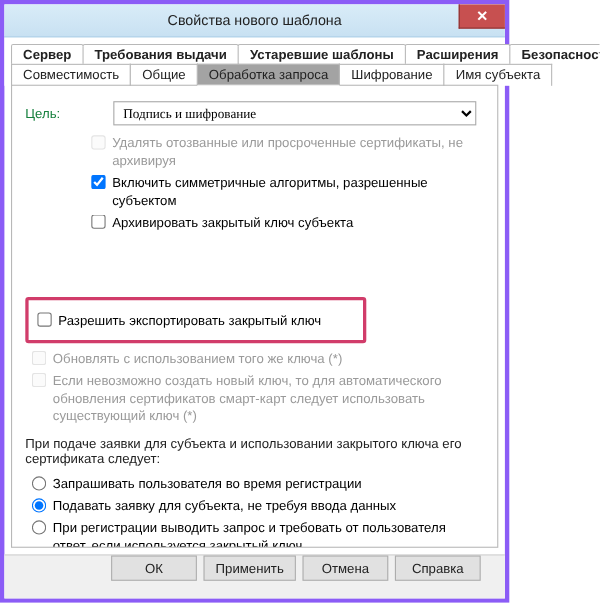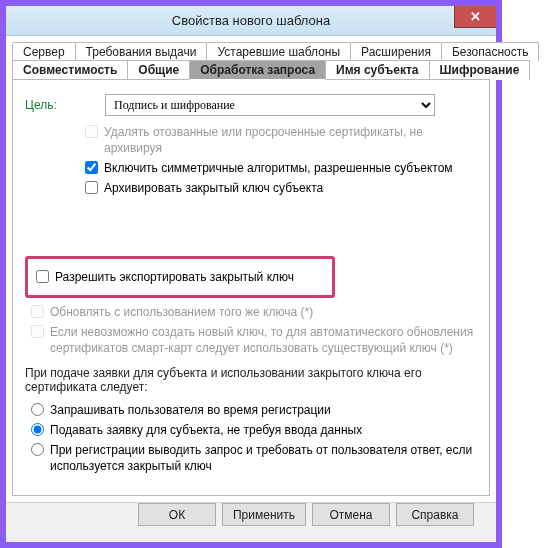--- a/index.html
+++ b/index.html
@@ -6,23 +6,23 @@
   body {
     margin: 0;
     font-family: "Segoe UI", Tahoma, sans-serif;
     font-size: 12px;
     background: #fff;
     width: 545px;
     height: 548px;
     overflow: hidden;
   }
   .window {
-    width: 502px;
+    width: 463px;
     height: 548px;
-    border: 6px solid #8b5cf6;
+    border: 4px solid #8b5cf6;
     background: #fff;
     display: flex;
     flex-direction: column;
   }
   .titlebar {
     height: 30px;
     background: linear-gradient(#d9ecf8, #c8e1f2);
     border-bottom: 1px solid #9ec8e4;
     display: flex;
     align-items: center;
@@ -59,22 +59,22 @@
   .tab {
     border: 1px solid #b8b8b8;
     border-bottom: none;
     padding: 2px 10px;
     font-size: 12px;
     background: #fff;
     margin-right: -1px;
     white-space: nowrap;
     color: #222;
   }
-  .tabrow.first .tab { border-top-left-radius: 2px; border-top-right-radius: 2px; }
-  .tabrow.second { margin-top: -1px; font-weight: bold; }
+  .tabrow.first .tab { border-top-left-radius: 2px; border-top-right-radius: 2px; font-weight: bold; }
+  .tabrow.second { margin-top: -1px; }
   .tab.active {
     background: #a3a3a3;
     border-bottom: 1px solid #fff;
     position: relative;
     z-index: 2;
   }
   .tabpage {
     border: 1px solid #b8b8b8;
     margin: -1px 6px 6px 6px;
     padding: 14px 12px 10px 12px;
@@ -156,22 +156,22 @@
       <div class="tab">Сервер</div>
       <div class="tab">Требования выдачи</div>
       <div class="tab">Устаревшие шаблоны</div>
       <div class="tab">Расширения</div>
       <div class="tab">Безопасность</div>
     </div>
     <div class="tabrow second">
       <div class="tab">Совместимость</div>
       <div class="tab">Общие</div>
       <div class="tab active">Обработка запроса</div>
+      <div class="tab">Шифрование</div>
       <div class="tab">Имя субъекта</div>
-      <div class="tab">Шифрование</div>
     </div>
   </div>
 
   <div class="tabpage">
 
     <div class="row">
       <div class="label-col">Цель:</div>
       <select class="combo">
         <option>Подпись и шифрование</option>
       </select>

